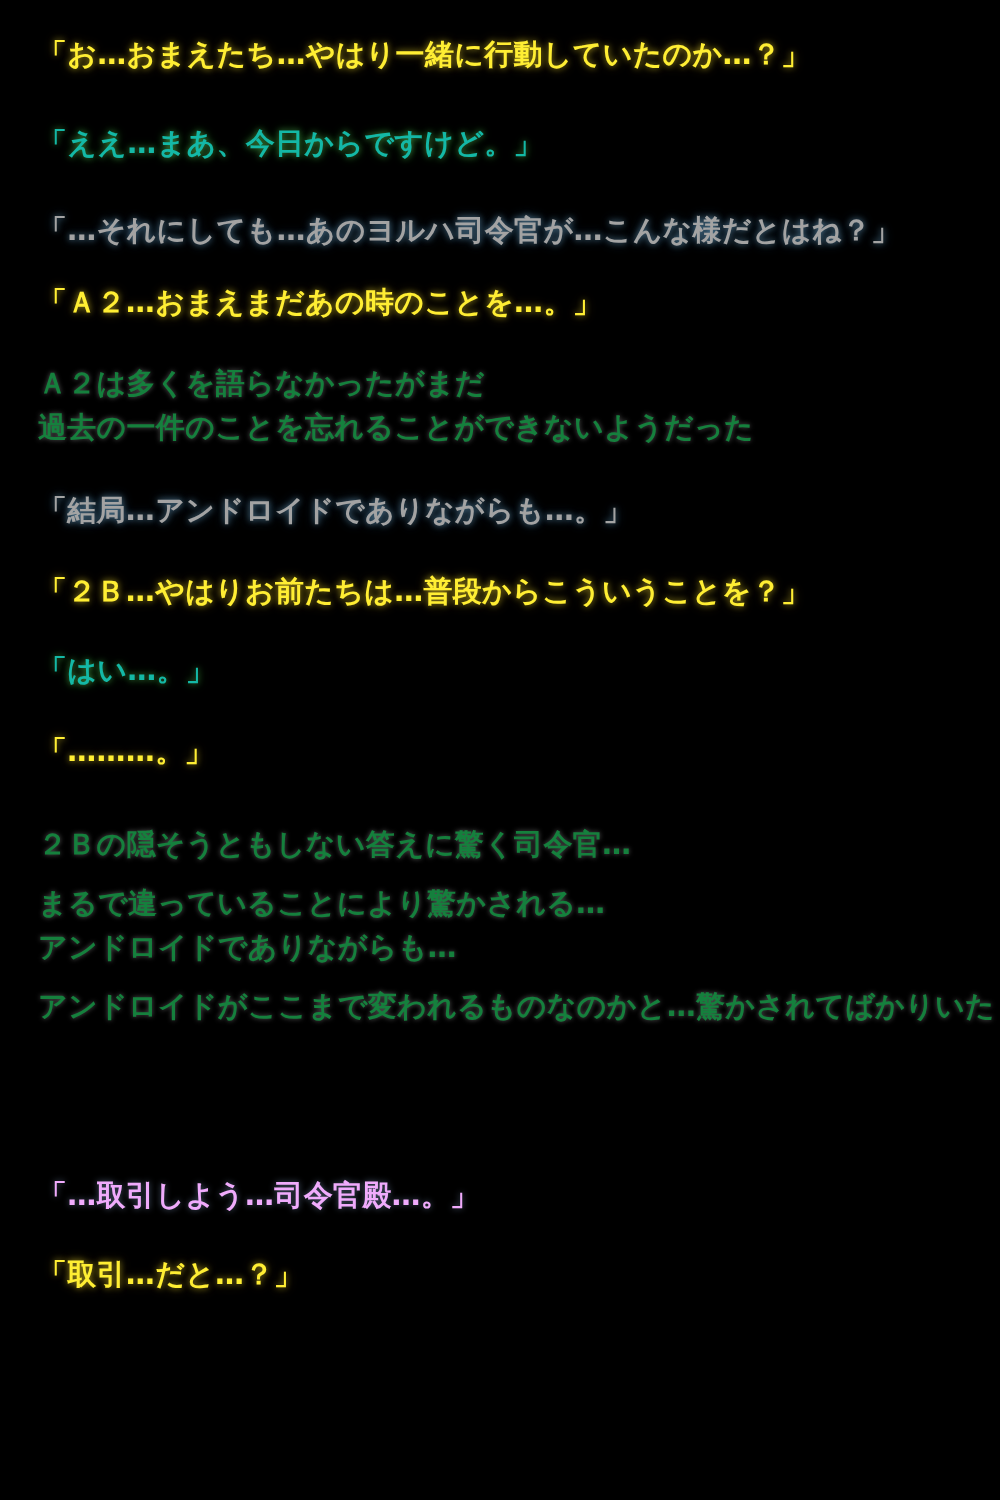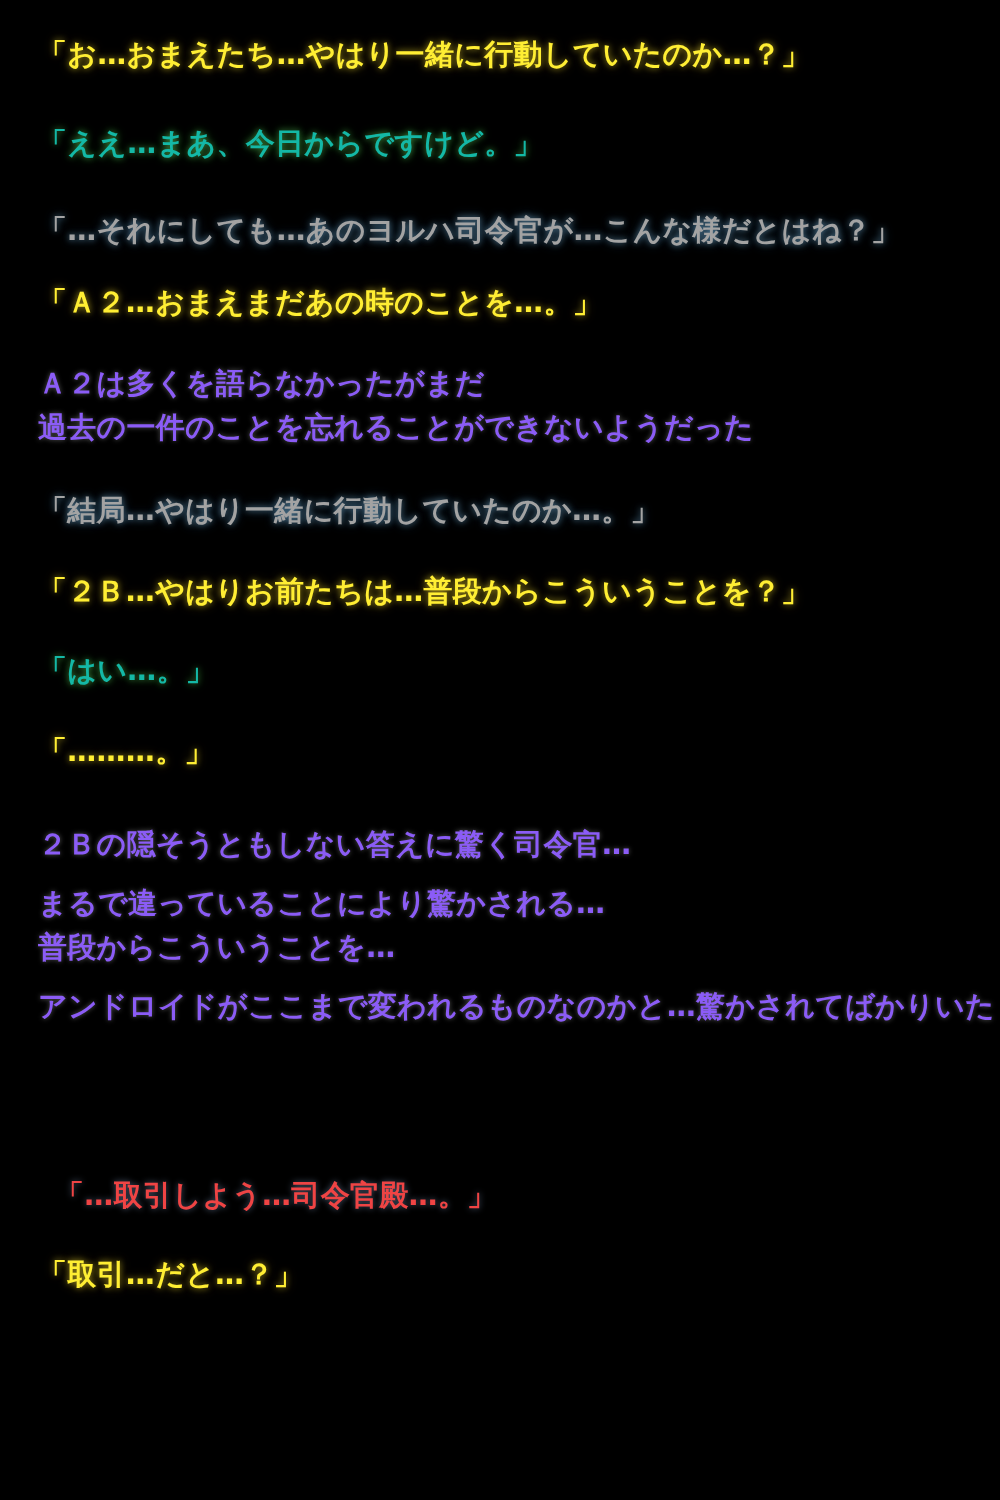--- a/index.html
+++ b/index.html
@@ -32,22 +32,22 @@
     white-space: pre;
     font-weight: bold;
   }
   .blank {
     height: 29px;
   }
   
   .c-yellow  { color: #ffee33; text-shadow: 0 0 6px rgba(255,230,60,0.55), 0 0 12px rgba(255,210,0,0.3); }
   .c-green   { color: #14b8a6; text-shadow: 0 0 6px rgba(120,255,120,0.5), 0 0 12px rgba(60,220,60,0.28); }
   .c-blue    { color: #a3a3a3; text-shadow: 0 0 6px rgba(150,215,255,0.5), 0 0 12px rgba(80,180,255,0.3); }
-  .c-white   { color: #8b5cf6; text-shadow: 0 0 5px rgba(255,255,255,0.35); }
-  .c-paleblue{ color: #ef4444; text-shadow: 0 0 6px rgba(170,205,255,0.45); margin-left: 17px; }
+  .c-white   { color: #15803d; text-shadow: 0 0 5px rgba(255,255,255,0.35); }
+  .c-paleblue{ color: #f0abfc; text-shadow: 0 0 6px rgba(170,205,255,0.45); }
 
   .narration {
     font-weight: bold;
   }
 </style>
 </head>
 <body>
 
 <div id="page">
   <div class="script">
@@ -64,38 +64,38 @@
     <div class="blank" style="height:43px"></div>
 
     <div class="line c-yellow">「Ａ２…おまえまだあの時のことを…。」</div>
     <div class="blank" style="height:52px"></div>
 
     <div class="line c-white narration">Ａ２は多くを語らなかったがまだ</div>
     <div class="blank" style="height:15px"></div>
     <div class="line c-white narration">過去の一件のことを忘れることができないようだった</div>
     <div class="blank" style="height:54px"></div>
 
-    <div class="line c-blue">「結局…やはり一緒に行動していたのか…。」</div>
+    <div class="line c-blue">「結局…アンドロイドでありながらも…。」</div>
     <div class="blank" style="height:52px"></div>
 
     <div class="line c-yellow">「２Ｂ…やはりお前たちは…普段からこういうことを？」</div>
     <div class="blank" style="height:50px"></div>
 
     <div class="line c-green">「はい…。」</div>
     <div class="blank" style="height:52px"></div>
 
     <div class="line c-yellow">「………。」</div>
     <div class="blank" style="height:64px"></div>
 
     <div class="line c-white narration">２Ｂの隠そうともしない答えに驚く司令官…</div>
     <div class="blank" style="height:15px"></div>
     <div class="blank" style="height:15px"></div>
     <div class="line c-white narration">まるで違っていることにより驚かされる…</div>
     <div class="blank" style="height:15px"></div>
-    <div class="line c-white narration">普段からこういうことを…</div>
+    <div class="line c-white narration">アンドロイドでありながらも…</div>
     <div class="blank" style="height:15px"></div>
     <div class="blank" style="height:15px"></div>
     <div class="line c-white narration">アンドロイドがここまで変われるものなのかと…驚かされてばかりいた</div>
 
     <div class="blank" style="height:160px"></div>
 
     <div class="line c-paleblue">「…取引しよう…司令官殿…。」</div>
     <div class="blank" style="height:50px"></div>
 
     <div class="line c-yellow">「取引…だと…？」</div>

